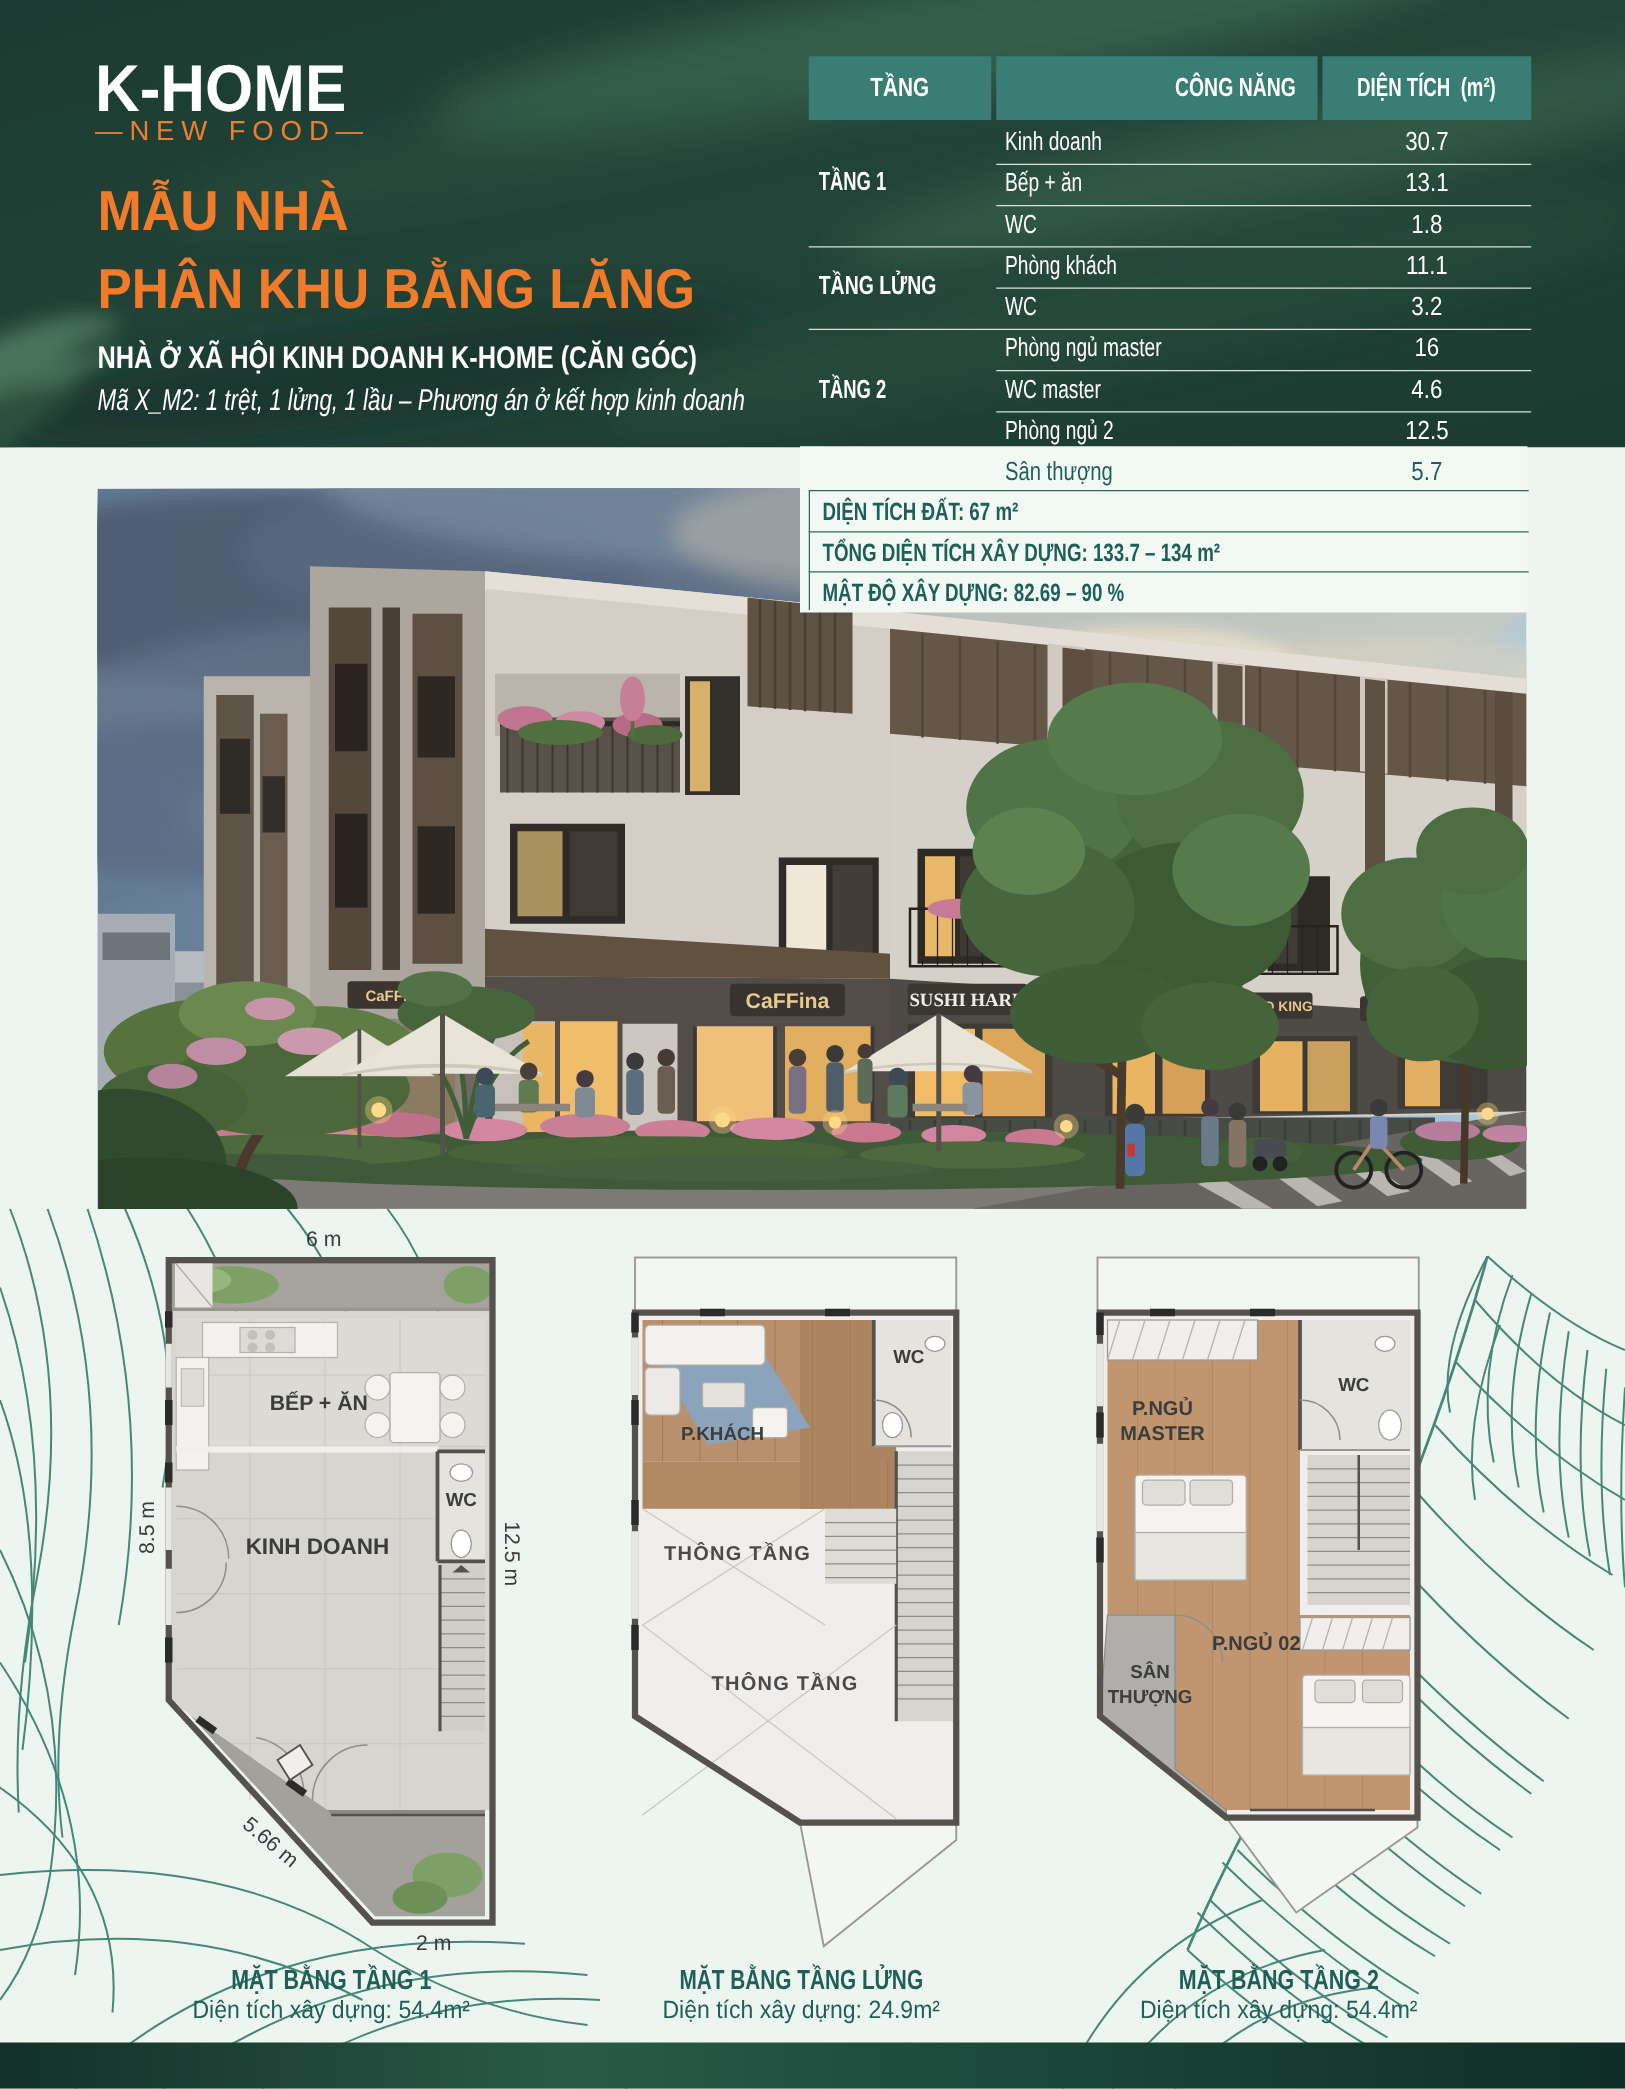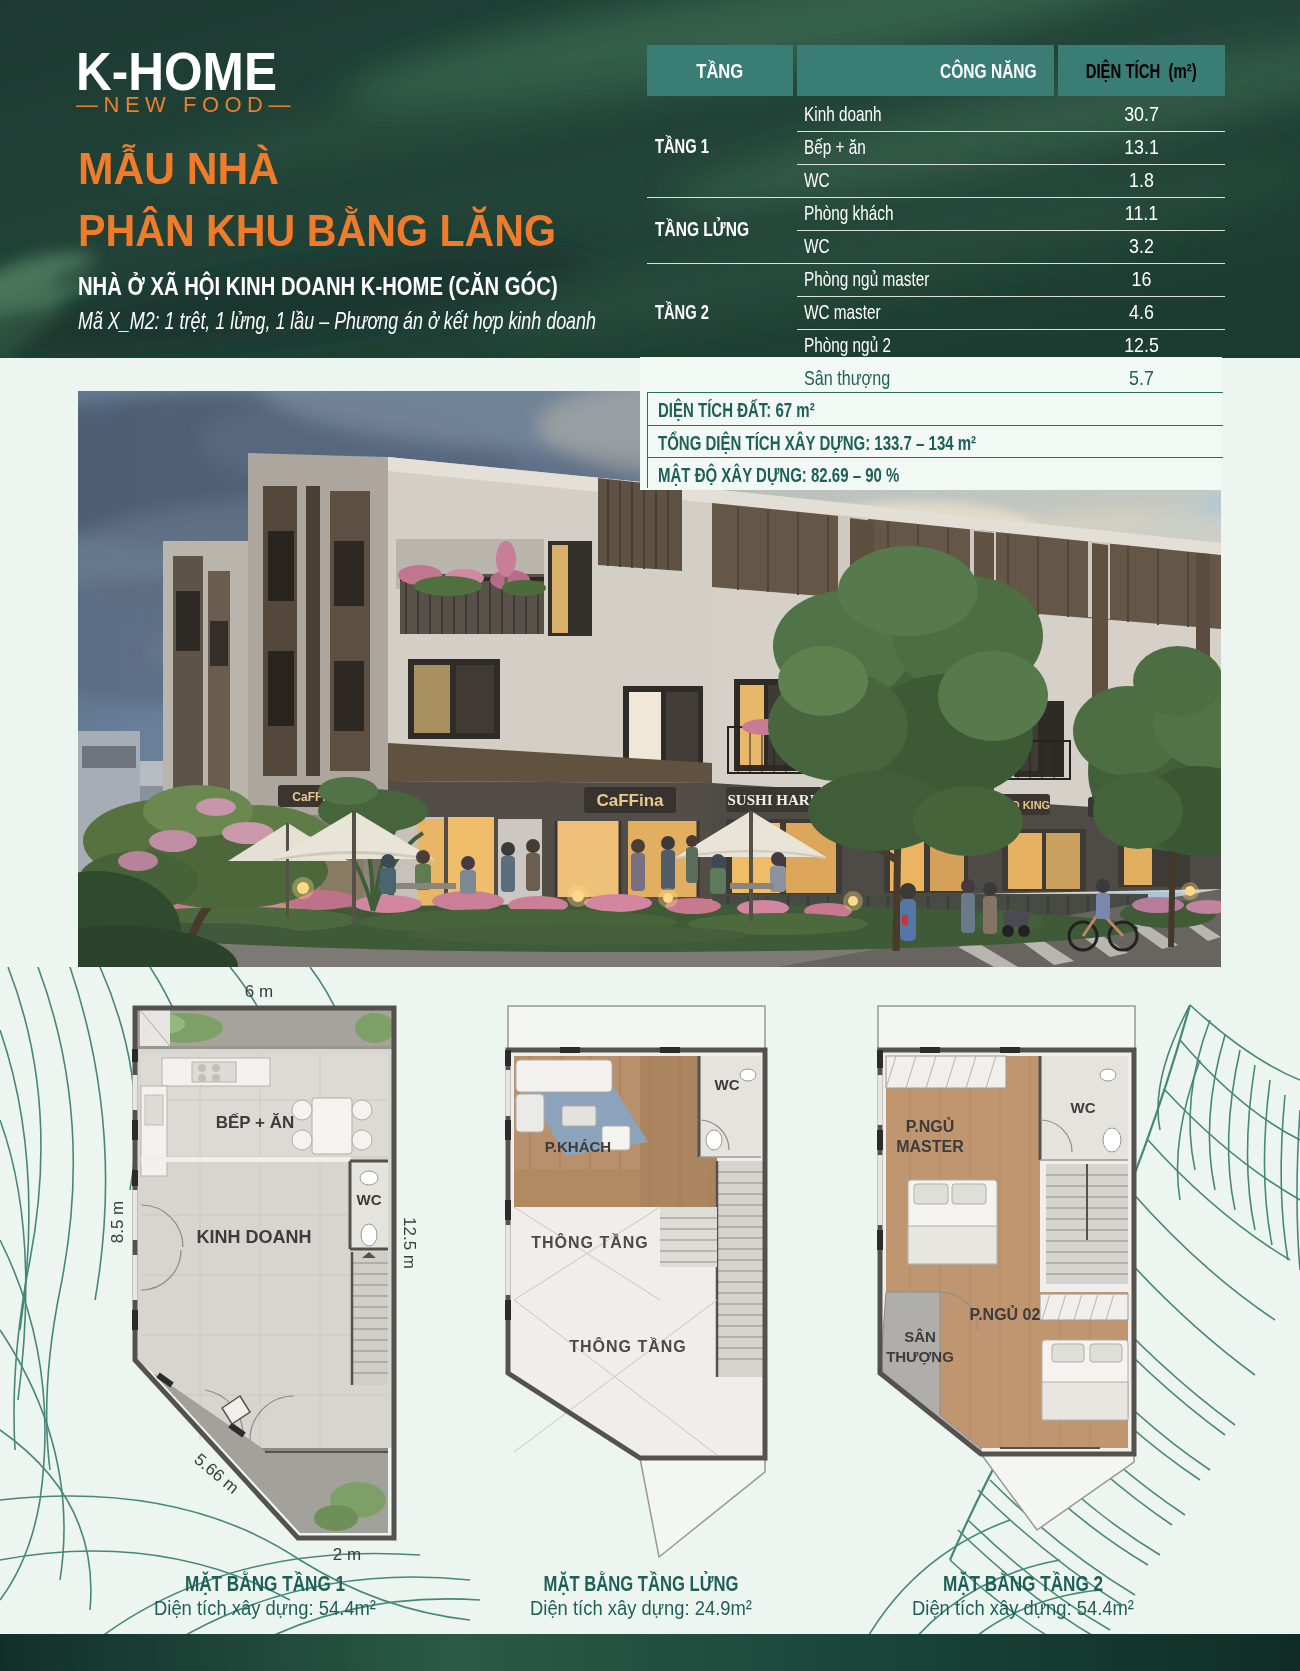--- a/index.html
+++ b/index.html
@@ -53,21 +53,21 @@
 <div class="abs" style="left:78px;top:205px;color:#ef7b2b;font-weight:bold;font-size:45px;white-space:nowrap;transform:scaleX(0.915);transform-origin:0 0;">PHÂN KHU BẰNG LĂNG</div>
 <div class="abs hdr-text" style="left:78px;top:272px;font-weight:bold;font-size:25px;white-space:nowrap;transform:scaleX(0.81);transform-origin:0 0;">NHÀ Ở XÃ HỘI KINH DOANH K-HOME (CĂN GÓC)</div>
 <div class="abs hdr-text" style="left:78px;top:307px;font-style:italic;font-size:24px;white-space:nowrap;transform:scaleX(0.746);transform-origin:0 0;">Mã X_M2: 1 trệt, 1 lửng, 1 lầu – Phương án ở kết hợp kinh doanh</div>
 
 <div class="abs" style="left:647px;top:45px;width:146px;height:51px;background:#3a7d74;color:#fff;font-weight:bold;font-size:21px;display:flex;align-items:center;justify-content:center;">
     <span style="display:inline-block;transform:scaleX(0.79);">TẦNG</span>
   </div>
 <div class="abs" style="left:797px;top:45px;width:257px;height:51px;background:#3a7d74;color:#fff;font-weight:bold;font-size:21px;display:flex;align-items:center;justify-content:flex-end;">
     <span style="display:inline-block;transform:scaleX(0.74);">CÔNG NĂNG</span>
   </div>
-<div class="abs" style="left:1058px;top:45px;width:167px;height:51px;background:#3a7d74;color:#000000;font-weight:bold;font-size:21px;display:flex;align-items:center;justify-content:center;">
+<div class="abs" style="left:1058px;top:45px;width:167px;height:51px;background:#3a7d74;color:#ffffff;font-weight:bold;font-size:21px;display:flex;align-items:center;justify-content:center;">
     <span style="display:inline-block;transform:scaleX(0.71);">DIỆN TÍCH&nbsp;&nbsp;(m²)</span>
   </div>
 
 <div class="abs hdr-text" style="left:655px;top:134px;font-weight:bold;font-size:21px;white-space:nowrap;transform:scaleX(0.70);transform-origin:0 0;">TẦNG 1</div>
 <div class="abs hdr-text" style="left:655px;top:217px;font-weight:bold;font-size:21px;white-space:nowrap;transform:scaleX(0.74);transform-origin:0 0;">TẦNG LỬNG</div>
 <div class="abs hdr-text" style="left:655px;top:300px;font-weight:bold;font-size:21px;white-space:nowrap;transform:scaleX(0.70);transform-origin:0 0;">TẦNG 2</div>
 
 <div class="abs hdr-text" style="left:804px;top:102px;font-size:21px;white-space:nowrap;transform:scaleX(0.73);transform-origin:0 0;">Kinh doanh</div>
 <div class="abs hdr-text" style="left:1058px;top:102px;width:167px;text-align:center;font-size:21px;transform:scaleX(0.85);">30.7</div>
 <div class="abs hdr-text" style="left:804px;top:135px;font-size:21px;white-space:nowrap;transform:scaleX(0.73);transform-origin:0 0;">Bếp + ăn</div>

